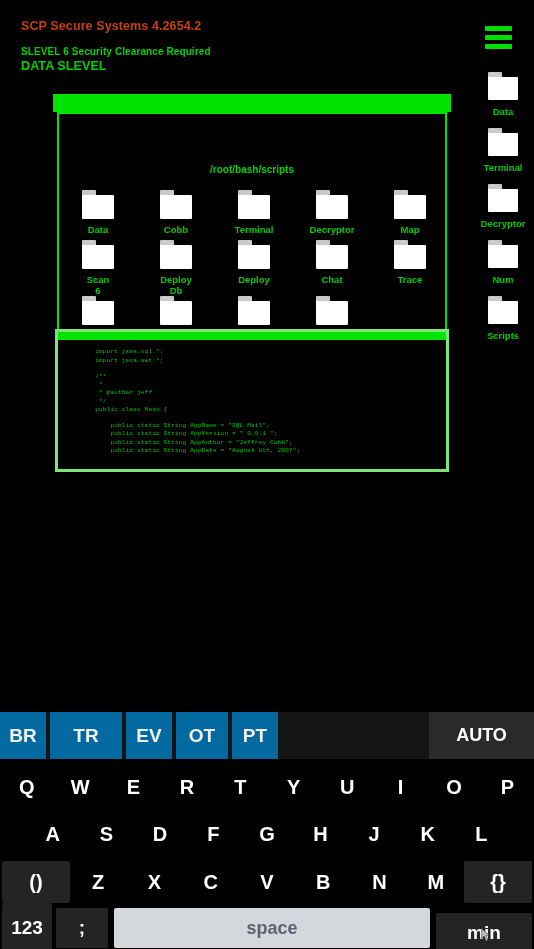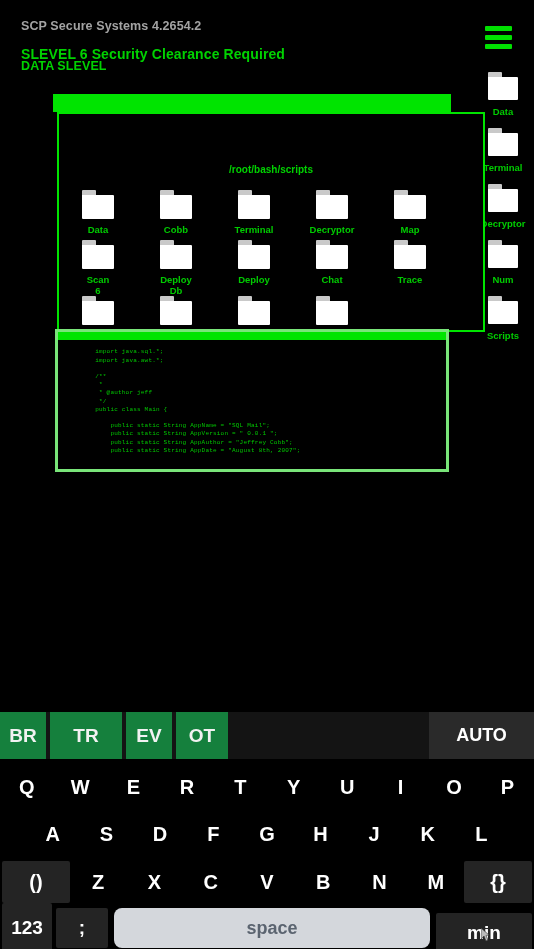--- a/index.html
+++ b/index.html
@@ -6,22 +6,22 @@
   body{
     width:534px;height:949px;overflow:hidden;position:relative;
     font-family:"Liberation Sans", sans-serif;
     -webkit-font-smoothing:antialiased;
   }
 
   
   #screen{position:absolute;left:0;top:0;width:534px;height:705px;background:#000;}
 
   .hdr{position:absolute;left:21px;color:#00c400;font-weight:bold;letter-spacing:.1px;}
-  #hdr-version{top:20px;font-size:12.5px;color:#a3a3a3;overflow:hidden;height:14px;line-height:12px;}
-  #hdr-clearance{top:46px;font-size:14px;color:#00d200;}
+  #hdr-version{top:20px;font-size:12.5px;color:#c2410c;overflow:hidden;height:14px;line-height:12px;}
+  #hdr-clearance{top:46px;font-size:10px;color:#00d200;}
   #hdr-locked{top:59px;font-size:12.5px;color:#00d200;}
 
   
   #hamburger{position:absolute;right:22px;top:26px;width:27px;height:23px;
     display:flex;flex-direction:column;justify-content:space-between;cursor:pointer;}
   #hamburger i{display:block;height:5px;background:#00e000;border-radius:1px;}
 
   
   #rail{position:absolute;right:0;top:72px;width:62px;}
   .rail-item{width:62px;margin-bottom:11px;text-align:center;cursor:pointer;}
@@ -37,21 +37,21 @@
   .fz-rail .tab{width:14px;height:6px;}
   .fz-rail .body{top:5px;width:30px;height:23px;}
 
   .fz-grid{width:32px;height:29px;}
   .fz-grid .tab{width:14px;height:6px;}
   .fz-grid .body{top:5px;width:32px;height:24px;}
 
   
   #window{position:absolute;left:53px;top:94px;width:398px;height:380px;}
   #titlebar{position:absolute;left:0;top:0;width:398px;height:18px;background:#00e400;}
-  #filespanel{position:absolute;left:4px;top:18px;width:428px;height:220px;
+  #filespanel{position:absolute;left:4px;top:18px;width:390px;height:220px;
     border:2px solid #00e400;background:#000;box-sizing:border-box;}
   #path{position:absolute;width:100%;top:50px;text-align:center;color:#00d200;
     font-size:10px;font-weight:bold;}
 
   #grid{position:absolute;left:0;top:76px;width:390px;}
   .grid-row{display:flex;}
   .cell{width:78px;text-align:center;cursor:pointer;min-height:50px;}
   .cell .lbl{color:#00cc00;font-size:9.5px;font-weight:bold;line-height:10.5px;
     margin-top:2px;white-space:pre-line;}
 
@@ -62,21 +62,21 @@
   #code{position:absolute;left:22px;top:-6px;color:#00c800;
     font-family:"Liberation Mono", monospace;font-size:6px;line-height:8.2px;
     white-space:pre;letter-spacing:.2px;}
   #codebar{position:absolute;left:0;top:0;width:100%;height:8px;background:#00e400;}
 
   
   #keyboard{position:absolute;left:0;top:705px;width:534px;height:244px;background:#000;}
 
   #suggest{position:absolute;left:0;top:7px;width:534px;height:47px;background:#141414;
     display:flex;align-items:center;}
-  .sug{background:#15803d;height:47px;display:flex;align-items:center;justify-content:center;
+  .sug{background:#0369a1;height:47px;display:flex;align-items:center;justify-content:center;
     color:#f2f2f2;font-size:19px;font-weight:bold;margin-right:4px;cursor:pointer;}
   #sug-spacer{flex:1;height:47px;}
   #sug-auto{background:#2a2a2a;height:47px;width:105px;display:flex;align-items:center;
     justify-content:center;color:#fff;font-size:18px;font-weight:bold;cursor:pointer;}
 
   .krow{position:absolute;left:0;width:534px;display:flex;align-items:center;}
   #row1{top:60px;height:45px;}
   #row2{top:107px;height:45px;}
   #row3{top:154px;height:46px;}
   #row4{top:202px;height:42px;}
@@ -85,21 +85,21 @@
     font-size:20px;font-weight:bold;height:100%;cursor:pointer;
     background:transparent;}
   .key.letter{flex:1;}
   .key.dark{background:#242424;border-radius:2px;}
   #k-paren{width:68px;height:42px;margin-left:2px;}
   #k-brace{width:68px;height:42px;margin-right:2px;}
   #row3 .letter{flex:1;}
   #k-123{width:50px;height:51px;font-size:19px;margin-left:2px;}
   #k-semi{width:52px;height:40px;font-size:19px;margin-left:4px;}
   #k-space{flex:1;margin:0 6px;height:40px;background:#d4d7dc;color:#5b6470;
-    font-size:18px;font-weight:bold;border-radius:8px;}
+    font-size:18px;font-weight:bold;border-radius:2px;}
   #k-min{width:96px;height:40px;font-size:19px;margin-right:2px;position:relative;margin-top:10px;}
 
   #cursor{position:absolute;left:481px;top:928px;width:8px;height:14px;}
   #cursor svg{display:block;}
 </style>
 </head>
 <body>
 
 <div id="screen">
 
@@ -236,20 +236,21 @@
   </div>
 </div>
 
 <div id="keyboard">
 
   <div id="suggest">
     <div class="sug" style="width:46px">BR</div>
     <div class="sug" style="width:72px">TR</div>
     <div class="sug" style="width:46px">EV</div>
     <div class="sug" style="width:52px">OT</div>
+    <div class="sug" style="width:46px">PT</div>
     <div id="sug-spacer"></div>
     <div id="sug-auto">AUTO</div>
   </div>
 
   <div class="krow" id="row1">
     <div class="key letter">Q</div>
     <div class="key letter">W</div>
     <div class="key letter">E</div>
     <div class="key letter">R</div>
     <div class="key letter">T</div>

